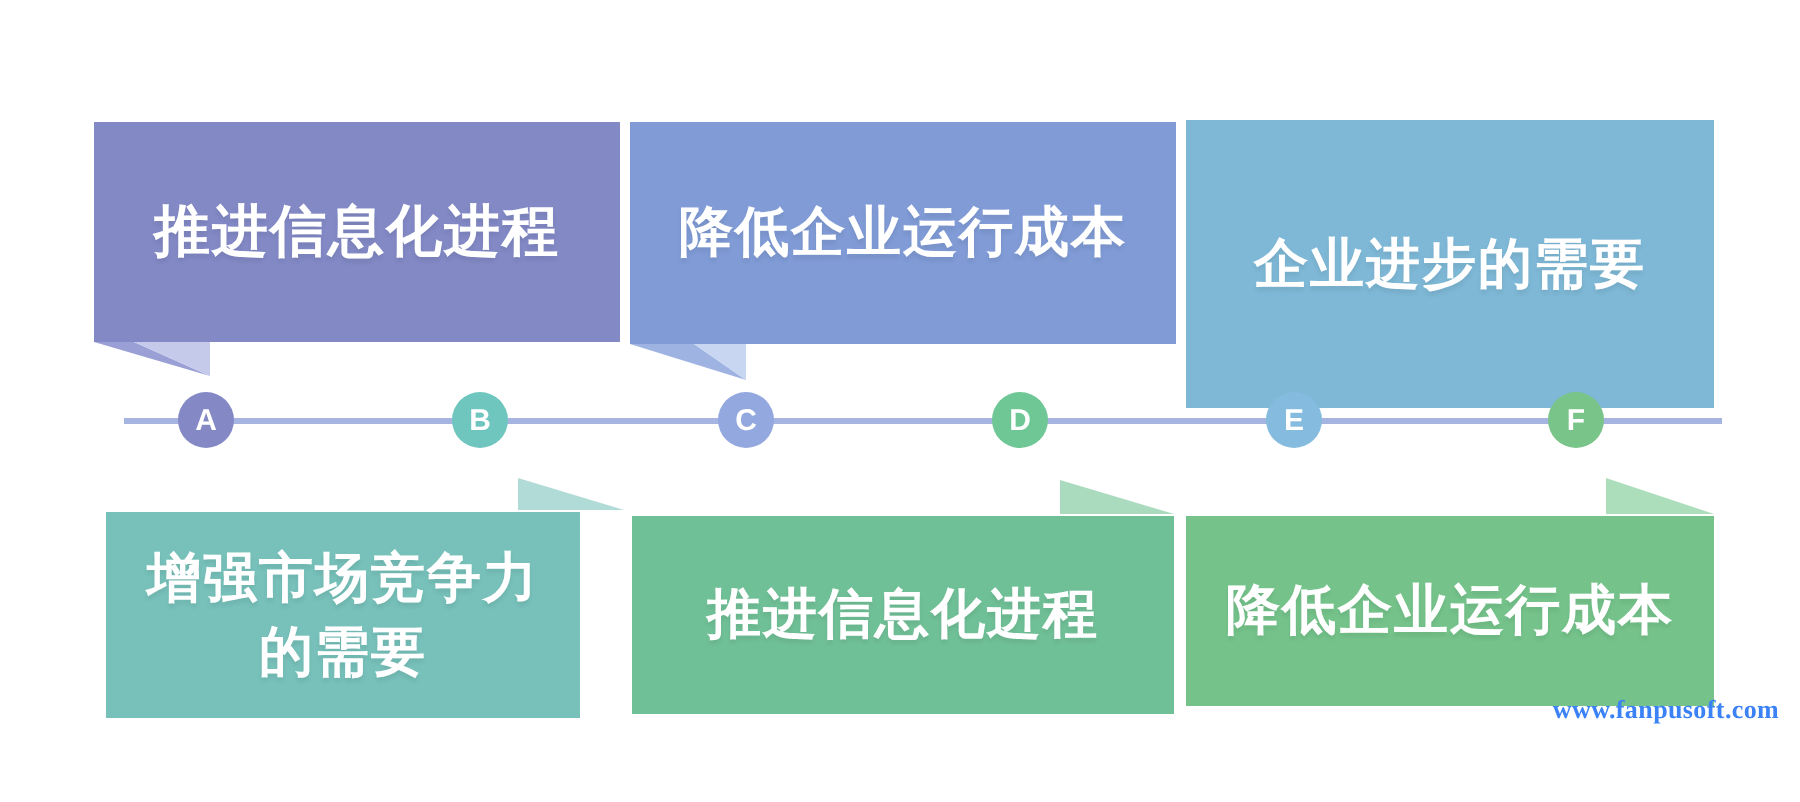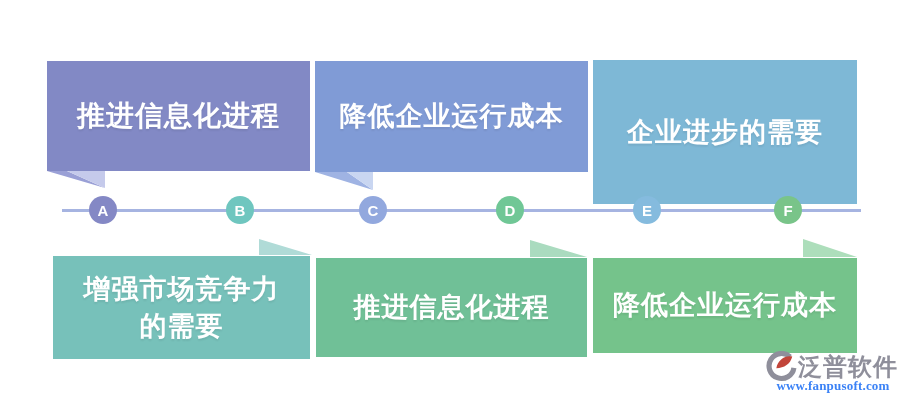--- a/index.html
+++ b/index.html
@@ -56,21 +56,21 @@
     color: #ffffff;
     font-weight: 700;
     letter-spacing: 1px;
     z-index: 2;
     text-shadow: 0 2px 2px rgba(0,0,0,0.07);
   }
   .box-label { white-space: pre-line; line-height: 1.35; }
   .box-top-1 { left: 47px;  top: 61px;  width: 263px; height: 110px; font-size: 28px; }
   .box-top-2 { left: 315px; top: 61px;  width: 273px; height: 111px; font-size: 27px; }
   .box-top-3 { left: 593px; top: 60px;  width: 264px; height: 144px; font-size: 27px; }
-  .box-bot-1 { left: 53px;  top: 256px; width: 257px; height: 103px; font-size: 27px; }
+  .box-bot-1 { left: 53px;  top: 256px; width: 237px; height: 103px; font-size: 27px; }
   .box-bot-2 { left: 316px; top: 258px; width: 271px; height: 99px;  font-size: 27px; }
   .box-bot-3 { left: 593px; top: 258px; width: 264px; height: 95px;  font-size: 27px; }
   .watermark {
     position: absolute;
     left: 766px; top: 351px;
     width: 134px;
     z-index: 4;
     line-height: 1;
   }
   .wm-row1 {
@@ -146,23 +146,16 @@
 的需要</span>
   </div>
   <div class="callout box-bot-2" style="background: rgb(112, 192, 151);">
     <span class="box-label">推进信息化进程</span>
   </div>
   <div class="callout box-bot-3" style="background: rgb(117, 195, 139);">
     <span class="box-label">降低企业运行成本</span>
   </div>
 
   <div class="watermark">
-    <div class="wm-row1">
-      <svg class="wm-icon" viewBox="0 0 36 36" xmlns="http://www.w3.org/2000/svg">
-        <path d="M28 6.8 A14.5 14.5 0 1 0 32.4 19.5" fill="none" stroke="#8F8F9B" stroke-width="6"></path>
-        <path d="M12 20 C 13.5 10, 23 4.5, 30.5 6.5 C 28.5 15, 21 20, 12 20 Z" fill="#C2453A"></path>
-      </svg>
-      <span class="wm-brand" style="color: rgb(143, 143, 155);">泛普软件</span>
-    </div>
     <div class="wm-url" style="color: #3b82f6; text-align: center;">www.fanpusoft.com</div>
   </div>
 
 </div>
 
 </body></html>

